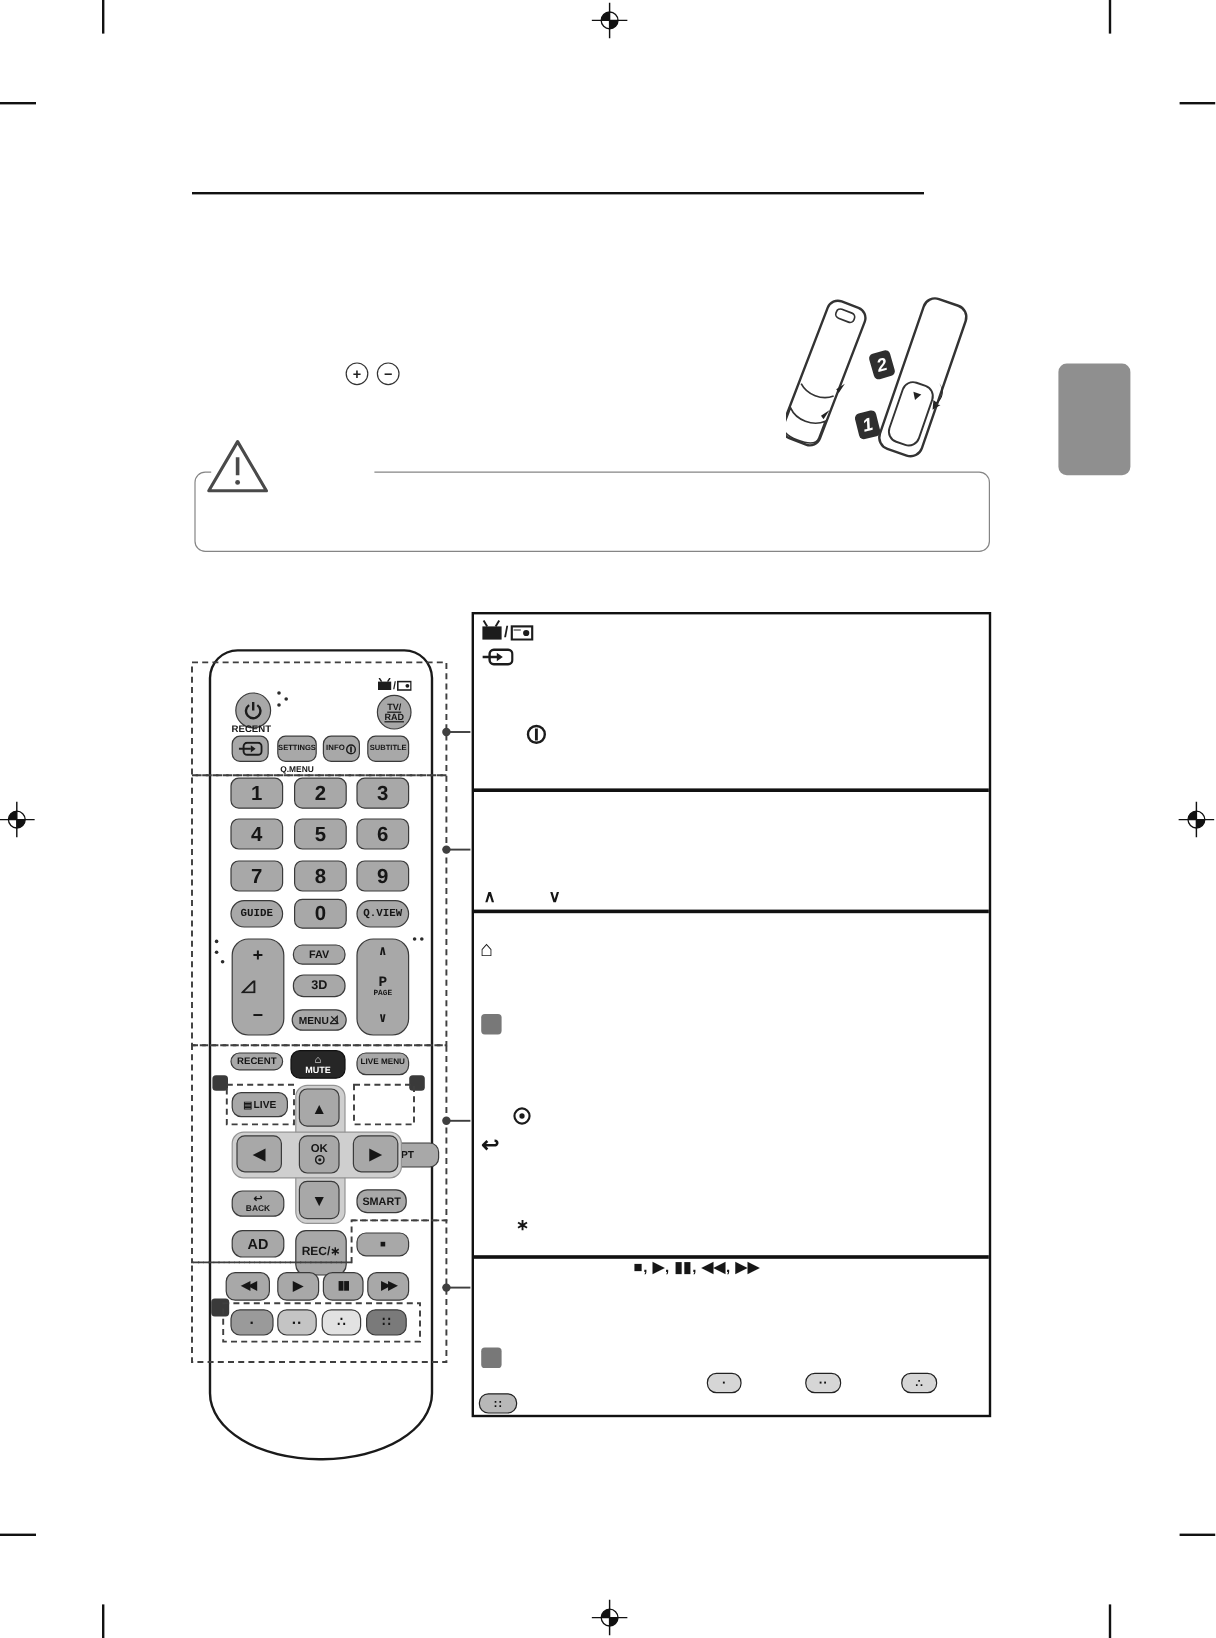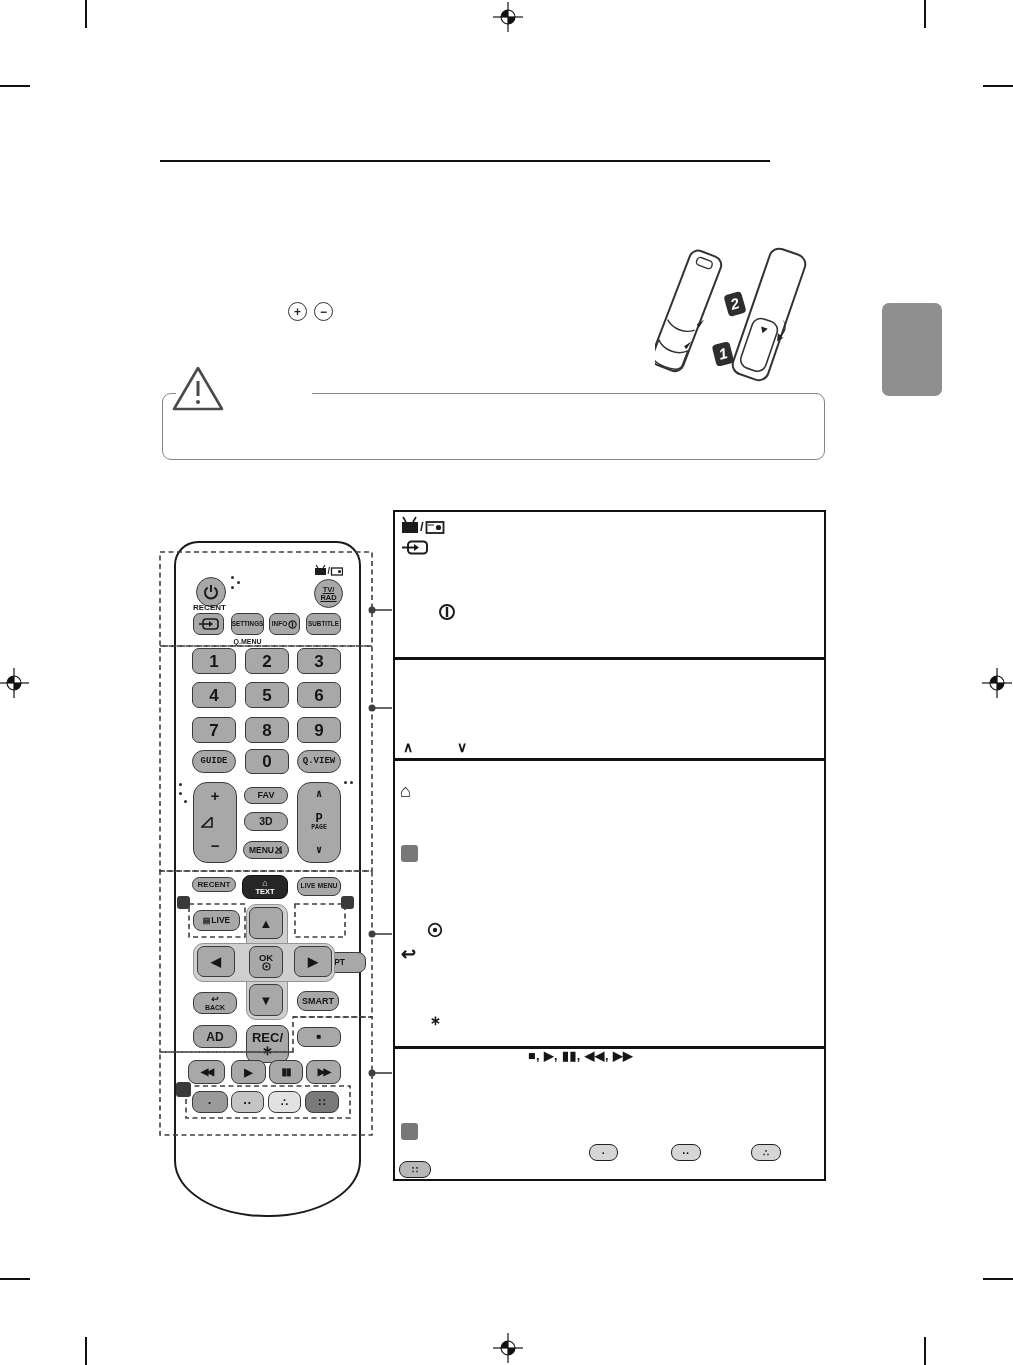--- a/index.html
+++ b/index.html
@@ -201,21 +201,21 @@
   </div>
   <div class="dot" style="left:179px;top:783px;width:3px;height:3px;"></div>
   <div class="dot" style="left:179px;top:792px;width:3px;height:3px;"></div>
   <div class="dot" style="left:184px;top:800px;width:3px;height:3px;"></div>
   <div class="dot" style="left:344px;top:781px;width:3px;height:3px;"></div>
   <div class="dot" style="left:350px;top:781px;width:3px;height:3px;"></div>
 
   <div class="btn" style="left:192px;top:877px;width:44px;height:15px;border-radius:8px;font-size:8px;">RECENT</div>
   <div class="btn dark stack" style="left:242px;top:875px;width:46px;height:24px;border-radius:8px;gap:0;">
     <span style="font-size:9px;line-height:1;">⌂</span>
-    <span style="font-size:7.5px;">TEXT</span>
+    <span style="font-size:7.5px;">MUTE</span>
   </div>
   <div class="btn" style="left:297px;top:877px;width:44px;height:19px;border-radius:8px;font-size:6.8px;">LIVE MENU</div>
   <div class="marker" style="left:177px;top:896px;width:13px;height:13px;"></div>
   <div class="marker" style="left:341px;top:896px;width:13px;height:13px;"></div>
   <div class="btn" style="left:193px;top:910px;width:47px;height:21px;border-radius:8px;font-size:8.5px;gap:1px;">
     <span style="font-size:8px;">▤</span>
     <span>LIVE</span>
   </div>
   <div class="btn" style="left:300px;top:952px;width:66px;height:21px;border-radius:8px;font-size:8.5px;">T.OPT</div>
 
@@ -232,21 +232,21 @@
   </div>
   <div class="btn" style="left:294px;top:946px;width:38px;height:31px;font-size:13px;">▶</div>
   <div class="btn" style="left:249px;top:984px;width:34px;height:32px;font-size:13px;">▼</div>
 
   <div class="btn stack" style="left:193px;top:992px;width:44px;height:22px;border-radius:9px;gap:0;">
     <span style="font-size:9px;line-height:0.9;">↩</span>
     <span style="font-size:7px;">BACK</span>
   </div>
   <div class="btn" style="left:297px;top:991px;width:42px;height:20px;border-radius:9px;font-size:9px;">SMART</div>
   <div class="btn" style="left:193px;top:1025px;width:44px;height:23px;border-radius:9px;font-size:12px;">AD</div>
-  <div class="btn" style="left:246px;top:1025px;width:43px;height:38px;border-radius:9px;font-size:13px;">REC/∗</div>
+  <div class="btn" style="left:246px;top:1025px;width:43px;height:38px;border-radius:9px;font-size:10px;">REC/∗</div>
   <div class="btn" style="left:297px;top:1027px;width:44px;height:20px;border-radius:8px;font-size:8px;">■</div>
 
   <div class="btn" style="left:188px;top:1060px;width:37px;height:24px;border-radius:8px;font-size:10px;letter-spacing:-2px;">◀◀</div>
   <div class="btn" style="left:231px;top:1060px;width:35px;height:24px;border-radius:8px;font-size:11px;">▶</div>
   <div class="btn" style="left:269px;top:1060px;width:34px;height:24px;border-radius:8px;font-size:10px;letter-spacing:-1px;">▮▮</div>
   <div class="btn" style="left:306px;top:1060px;width:35px;height:24px;border-radius:8px;font-size:10px;letter-spacing:-2px;">▶▶</div>
 
   <div class="marker" style="left:176px;top:1082px;width:15px;height:15px;"></div>
   <div class="btn" style="left:192px;top:1091px;width:36px;height:22px;border-radius:8px;background:#9a9a9a;font-size:13px;">·</div>
   <div class="btn" style="left:231px;top:1091px;width:33px;height:22px;border-radius:8px;background:#c4c4c4;font-size:13px;">··</div>

